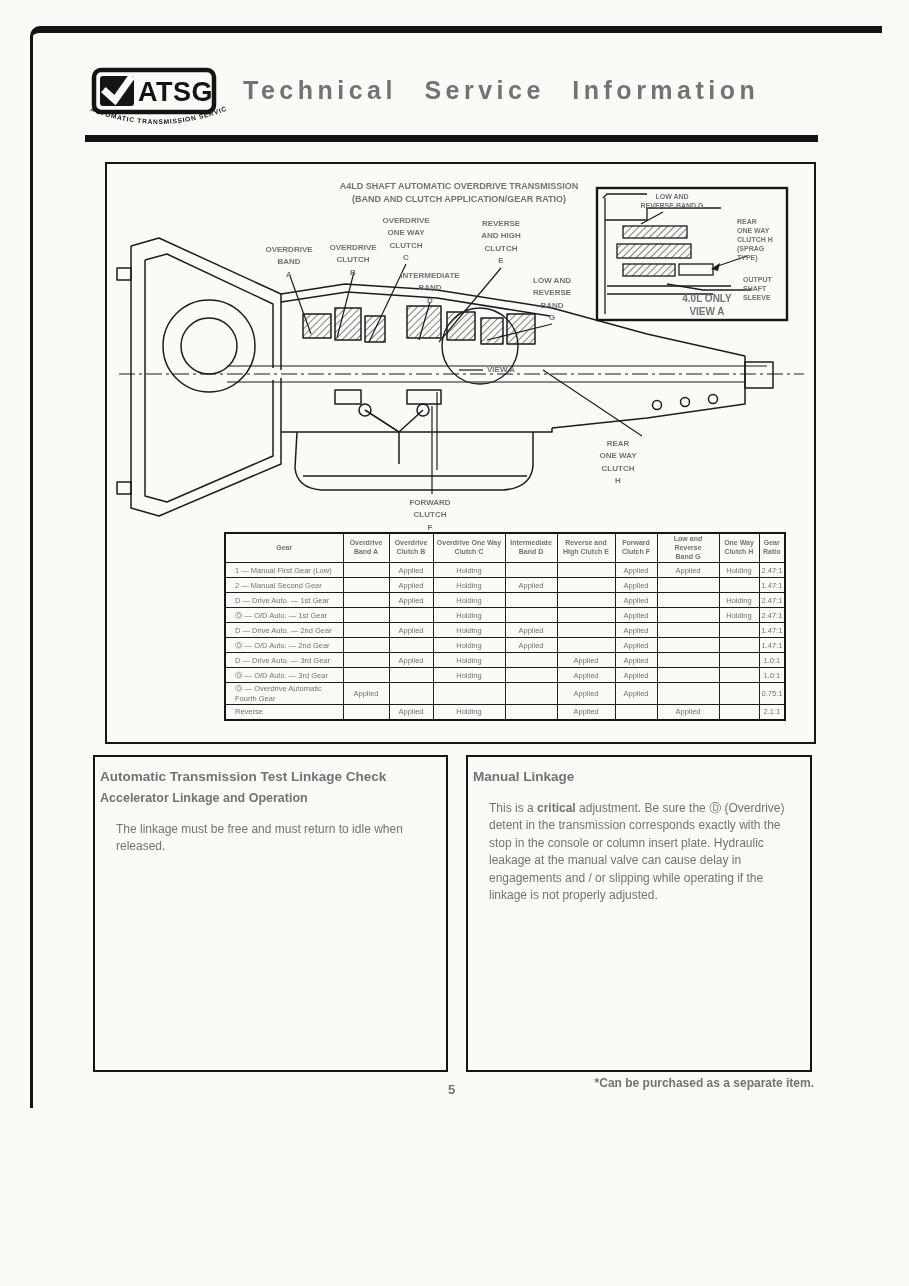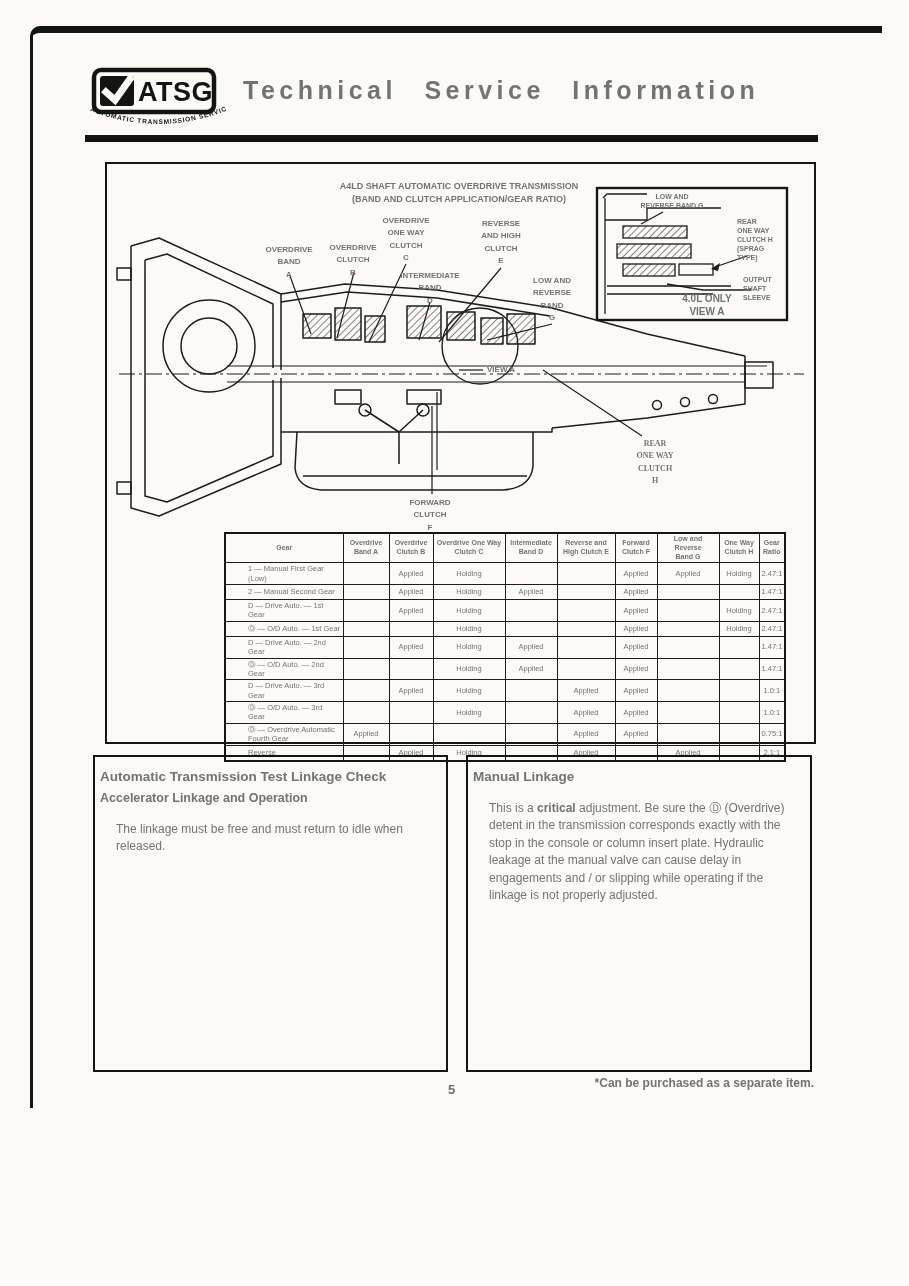--- a/index.html
+++ b/index.html
@@ -48,21 +48,21 @@
     position:absolute; left:117px; top:368px; width:560px;
     border-collapse:collapse; table-layout:fixed;
     border:2px solid #151515;
   }
   .gear-table th,.gear-table td{
     border:1px solid #1d1d1d; text-align:center; padding:1px 2px;
     line-height:1.25; white-space:pre-line; overflow:hidden;
   }
   .gear-table th{font-size:7px; font-weight:bold; height:24px; vertical-align:middle;}
   .gear-table td{font-size:7.5px; height:12px;}
-  .gear-table td:first-child{text-align:left; padding-left:22px;}
+  .gear-table td:first-child{text-align:left; padding-left:9px;}
   
   .text-box{position:absolute; border:2.5px solid #141414; padding:12px 5px; box-sizing:border-box;}
   .box-left{left:93px; top:755px; width:355px; height:317px;}
   .box-right{left:466px; top:755px; width:346px; height:317px;}
   .box-title{margin:0 0 7px 0; font-size:13.5px; font-weight:bold;}
   .box-subtitle{margin:0 0 6px 0; font-size:12.5px; font-weight:bold;}
   .box-body{margin:16px; font-size:12px; line-height:1.45;}
   .bold-inline{font-weight:bold;}
   
   .footnote{
@@ -195,21 +195,21 @@
 D</div>
     <div class="dlabel" style="left:359px; top:54px; width:70px;">REVERSE
 AND HIGH
 CLUTCH
 E</div>
     <div class="dlabel" style="left:410px; top:111px; width:70px;">LOW AND
 REVERSE
 BAND
 G</div>
     <div class="dlabel left" style="left:380px; top:200px; width:46px;">VIEW A</div>
-    <div class="dlabel" style="left:513px; top:274px; width:70px;font-family:Liberation Serif, serif;">REAR
+    <div class="dlabel" style="left:476px; top:274px; width:70px;">REAR
 ONE WAY
 CLUTCH
 H</div>
     <div class="dlabel" style="left:288px; top:333px; width:70px;">FORWARD
 CLUTCH
 F</div>
 
     <div class="inset-label" style="left:505px; top:28px; width:120px; text-align:center;">LOW AND
 REVERSE BAND G</div>
     <div class="inset-label" style="left:630px; top:53px; width:50px;">REAR

